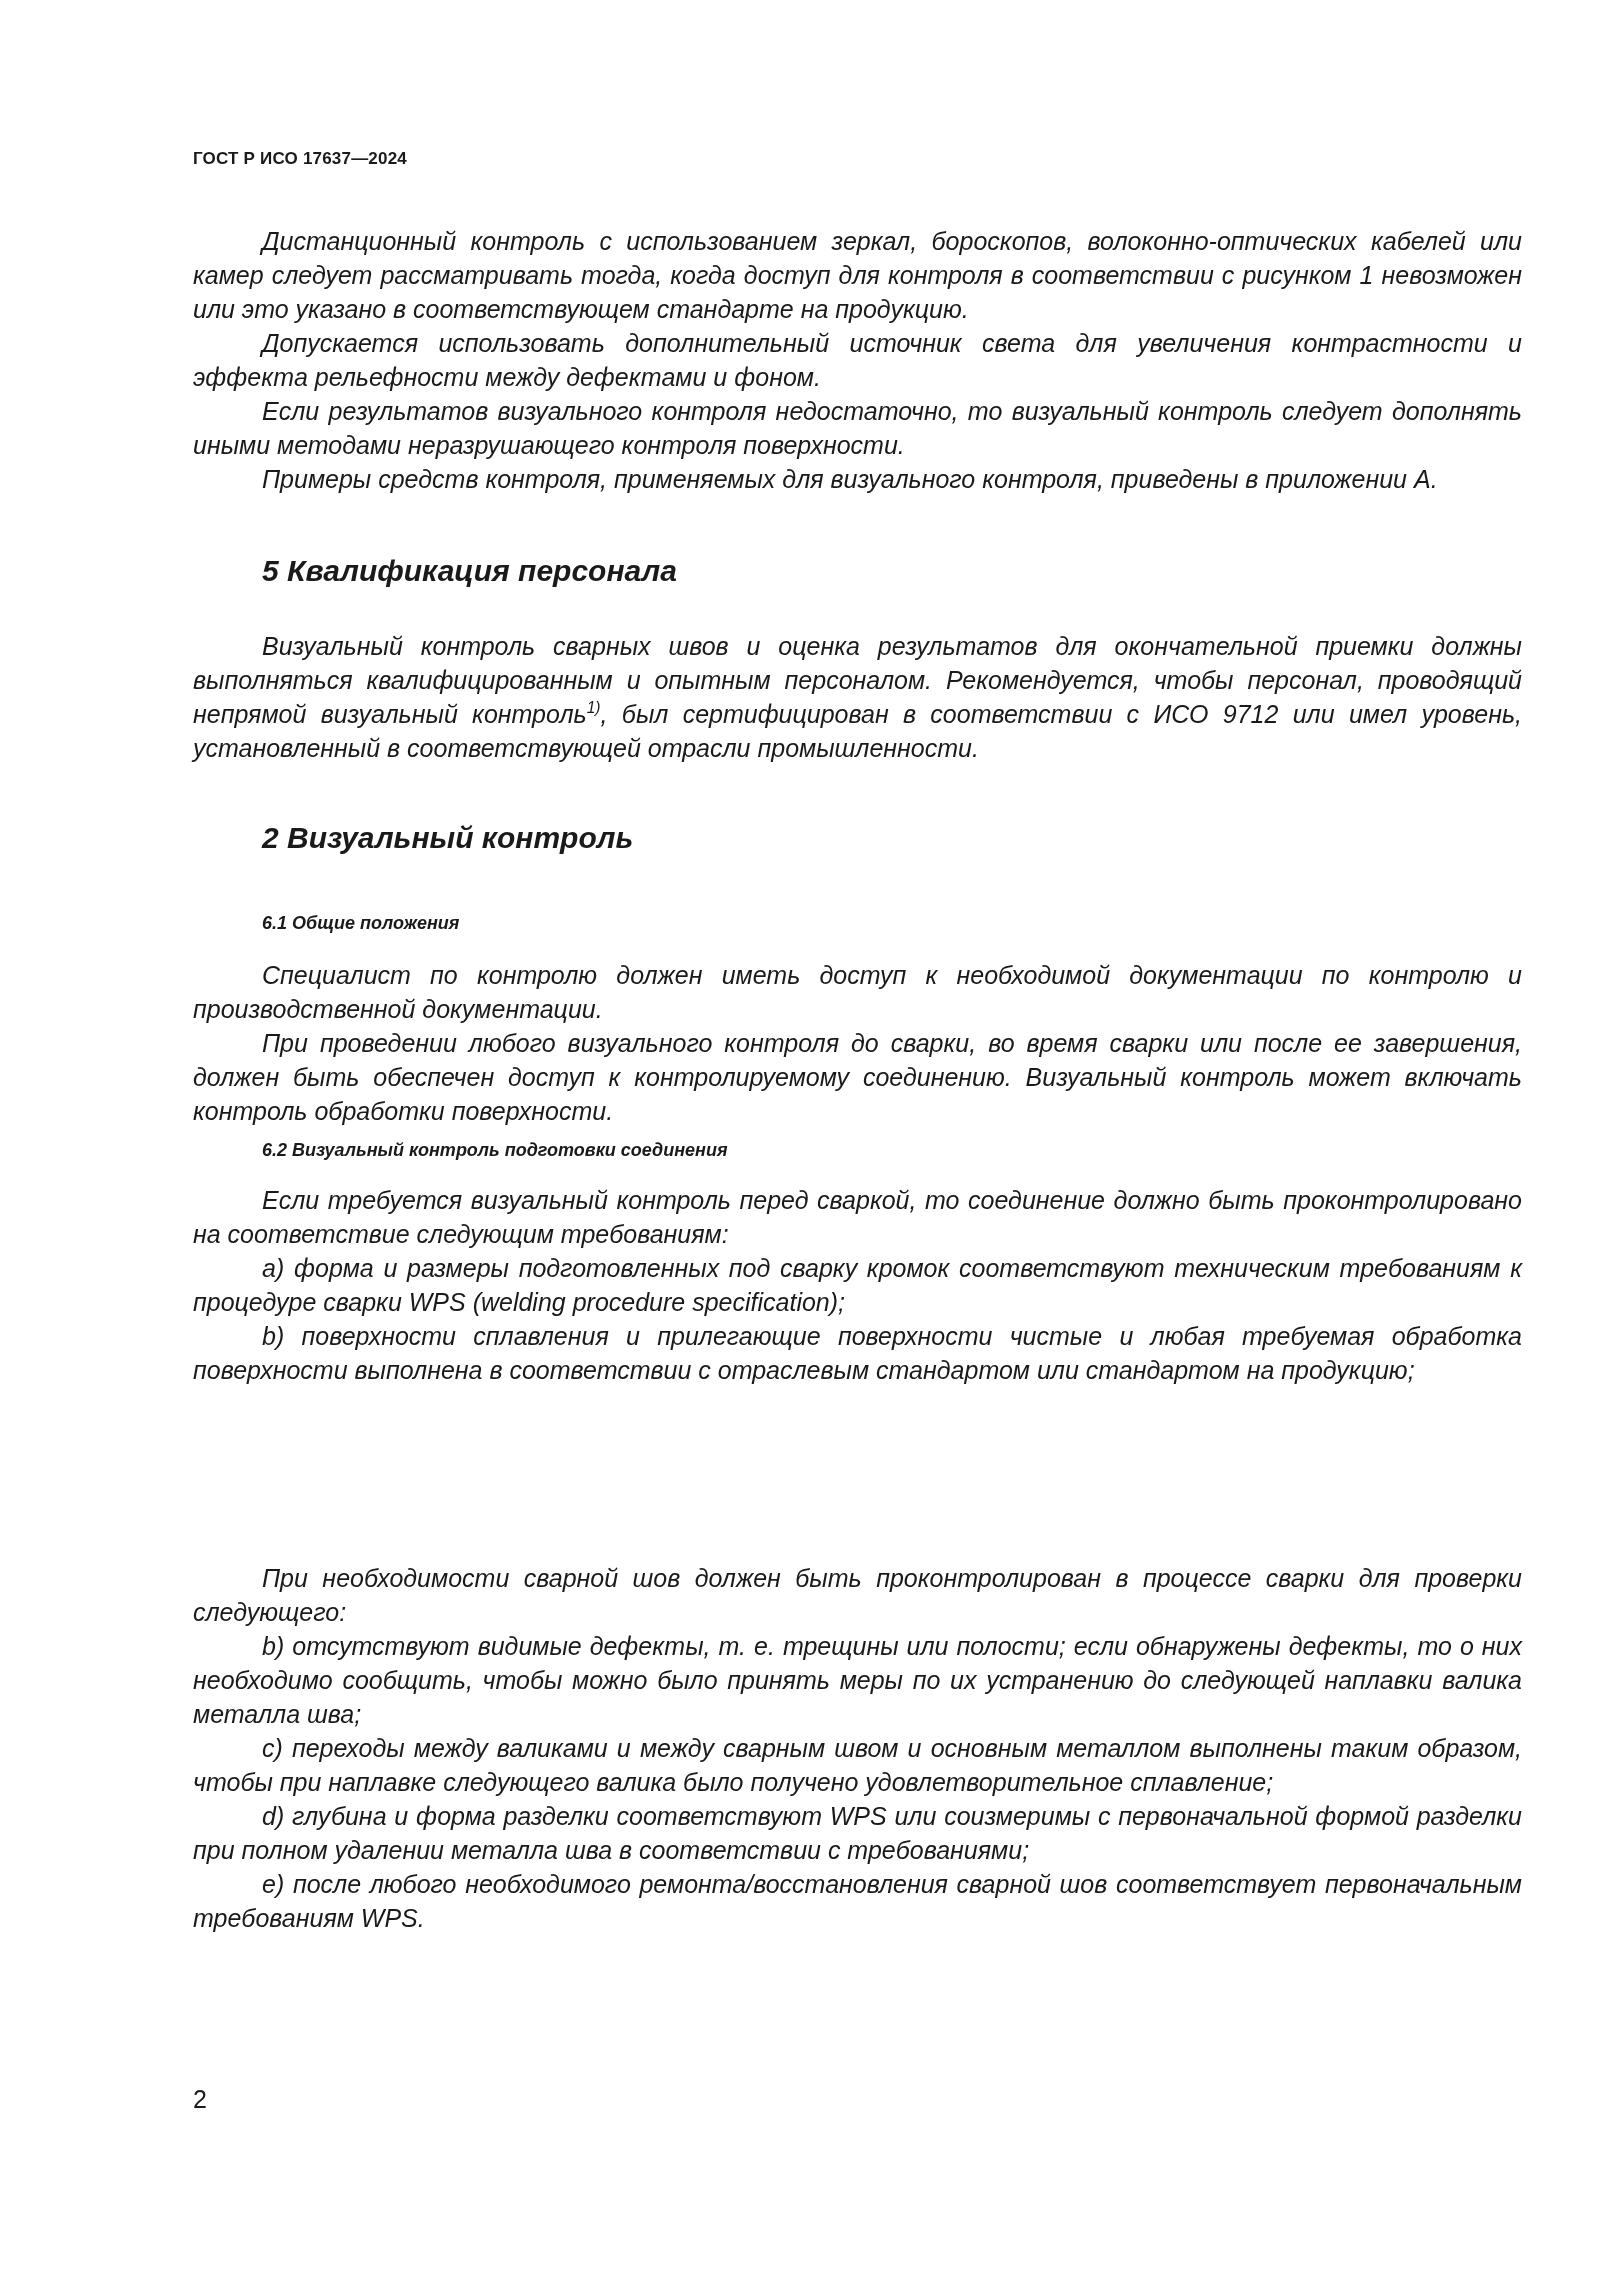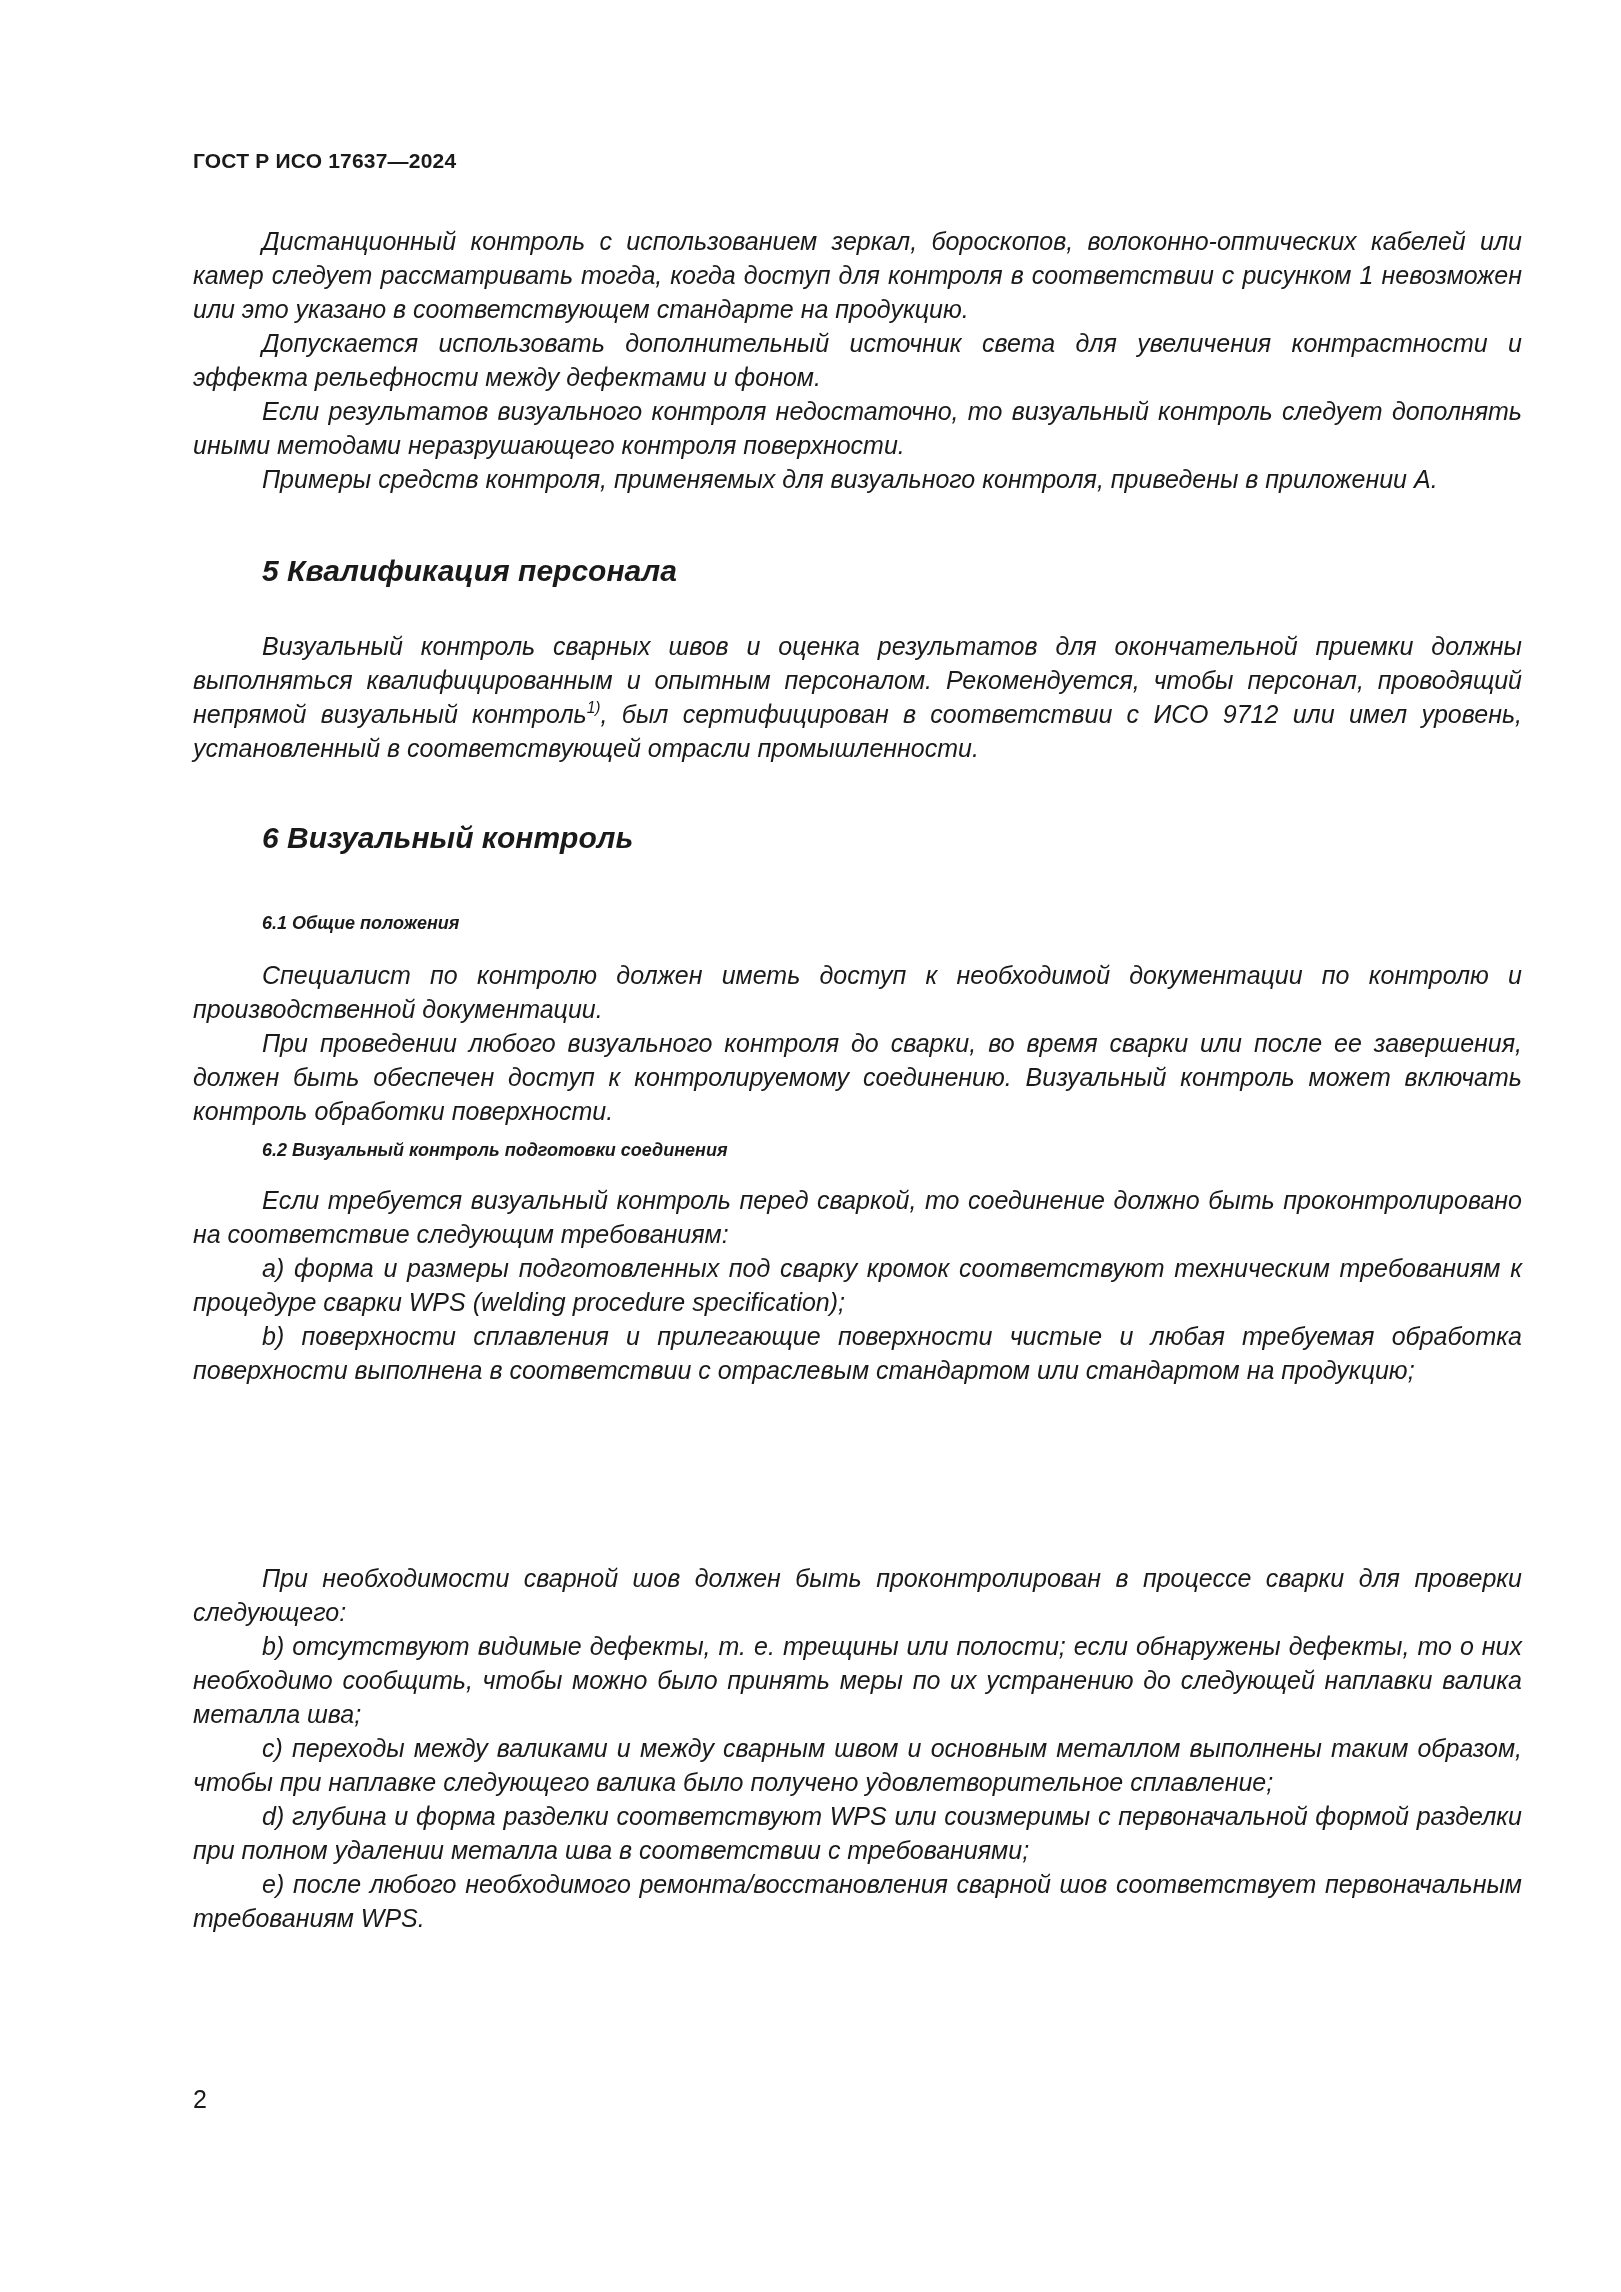--- a/index.html
+++ b/index.html
@@ -1,19 +1,19 @@
 <!DOCTYPE html>
 <html><head>
 <meta charset="utf-8">
 <style>
   html, body { margin: 0; padding: 0; background: #ffffff; }
   body { width: 1621px; height: 2293px; position: relative; overflow: hidden;
          font-family: "Liberation Sans", sans-serif; color: #1a1a1a; }
   .page { position: absolute; left: 193px; top: 0; width: 1329px; }
-  .doc-header { position: absolute; top: 149px; left: 0; font-weight: bold; font-size: 21px; letter-spacing: 0.2px; }
+  .doc-header { position: absolute; top: 149px; left: 0; font-weight: bold; font-size: 17px; letter-spacing: 0.2px; }
   .p { font-size: 25px; line-height: 34px; text-align: justify; text-indent: 69px; margin: 0; }
   .h1 { font-weight: bold; font-size: 30px; margin: 0; padding-left: 69px; }
   .h2 { font-weight: bold; font-size: 18px; margin: 0; padding-left: 69px; line-height: 34px; }
   sup { font-size: 15.7px; line-height: 0; vertical-align: 9.8px; }
   .block { position: absolute; left: 0; width: 1329px; font-style: italic; }
   .page-number { position: absolute; left: 0; top: 2085px; font-size: 25px; }
 </style>
 </head>
 <body>
 
@@ -28,21 +28,21 @@
   </div>
 
   <div class="block" style="top:554px;">
     <h2 class="h1">5  Квалификация персонала</h2>
   </div>
   <div class="block" style="top:629px;">
     <p class="p"><span>Визуальный контроль сварных швов и оценка результатов для окончательной приемки должны выполняться квалифицированным и опытным персоналом. Рекомендуется, чтобы персонал, проводящий непрямой визуальный контроль</span><sup>1)</sup><span>, был сертифицирован в соответствии с ИСО 9712 или имел уровень, установленный в соответствующей отрасли промышленности.</span></p>
   </div>
 
   <div class="block" style="top:821px;">
-    <h2 class="h1">6  Визуальный контроль</h2>
+    <h2 class="h1">2  Визуальный контроль</h2>
   </div>
 
   <div class="block" style="top:906px;">
     <h3 class="h2">6.1  Общие положения</h3>
     <div style="height:17.6px"></div>
     <p class="p">Специалист по контролю должен иметь доступ к необходимой документации по контролю и производственной документации.</p>
     <p class="p">При проведении любого визуального контроля до сварки, во время сварки или после ее завершения, должен быть обеспечен доступ к контролируемому соединению. Визуальный контроль может включать контроль обработки поверхности.</p>
     <h3 class="h2" style="margin-top:5.9px">6.2  Визуальный контроль подготовки соединения</h3>
     <div style="height:15.7px"></div>
     <p class="p">Если требуется визуальный контроль перед сваркой, то соединение должно быть проконтролировано на соответствие следующим требованиям:</p>

